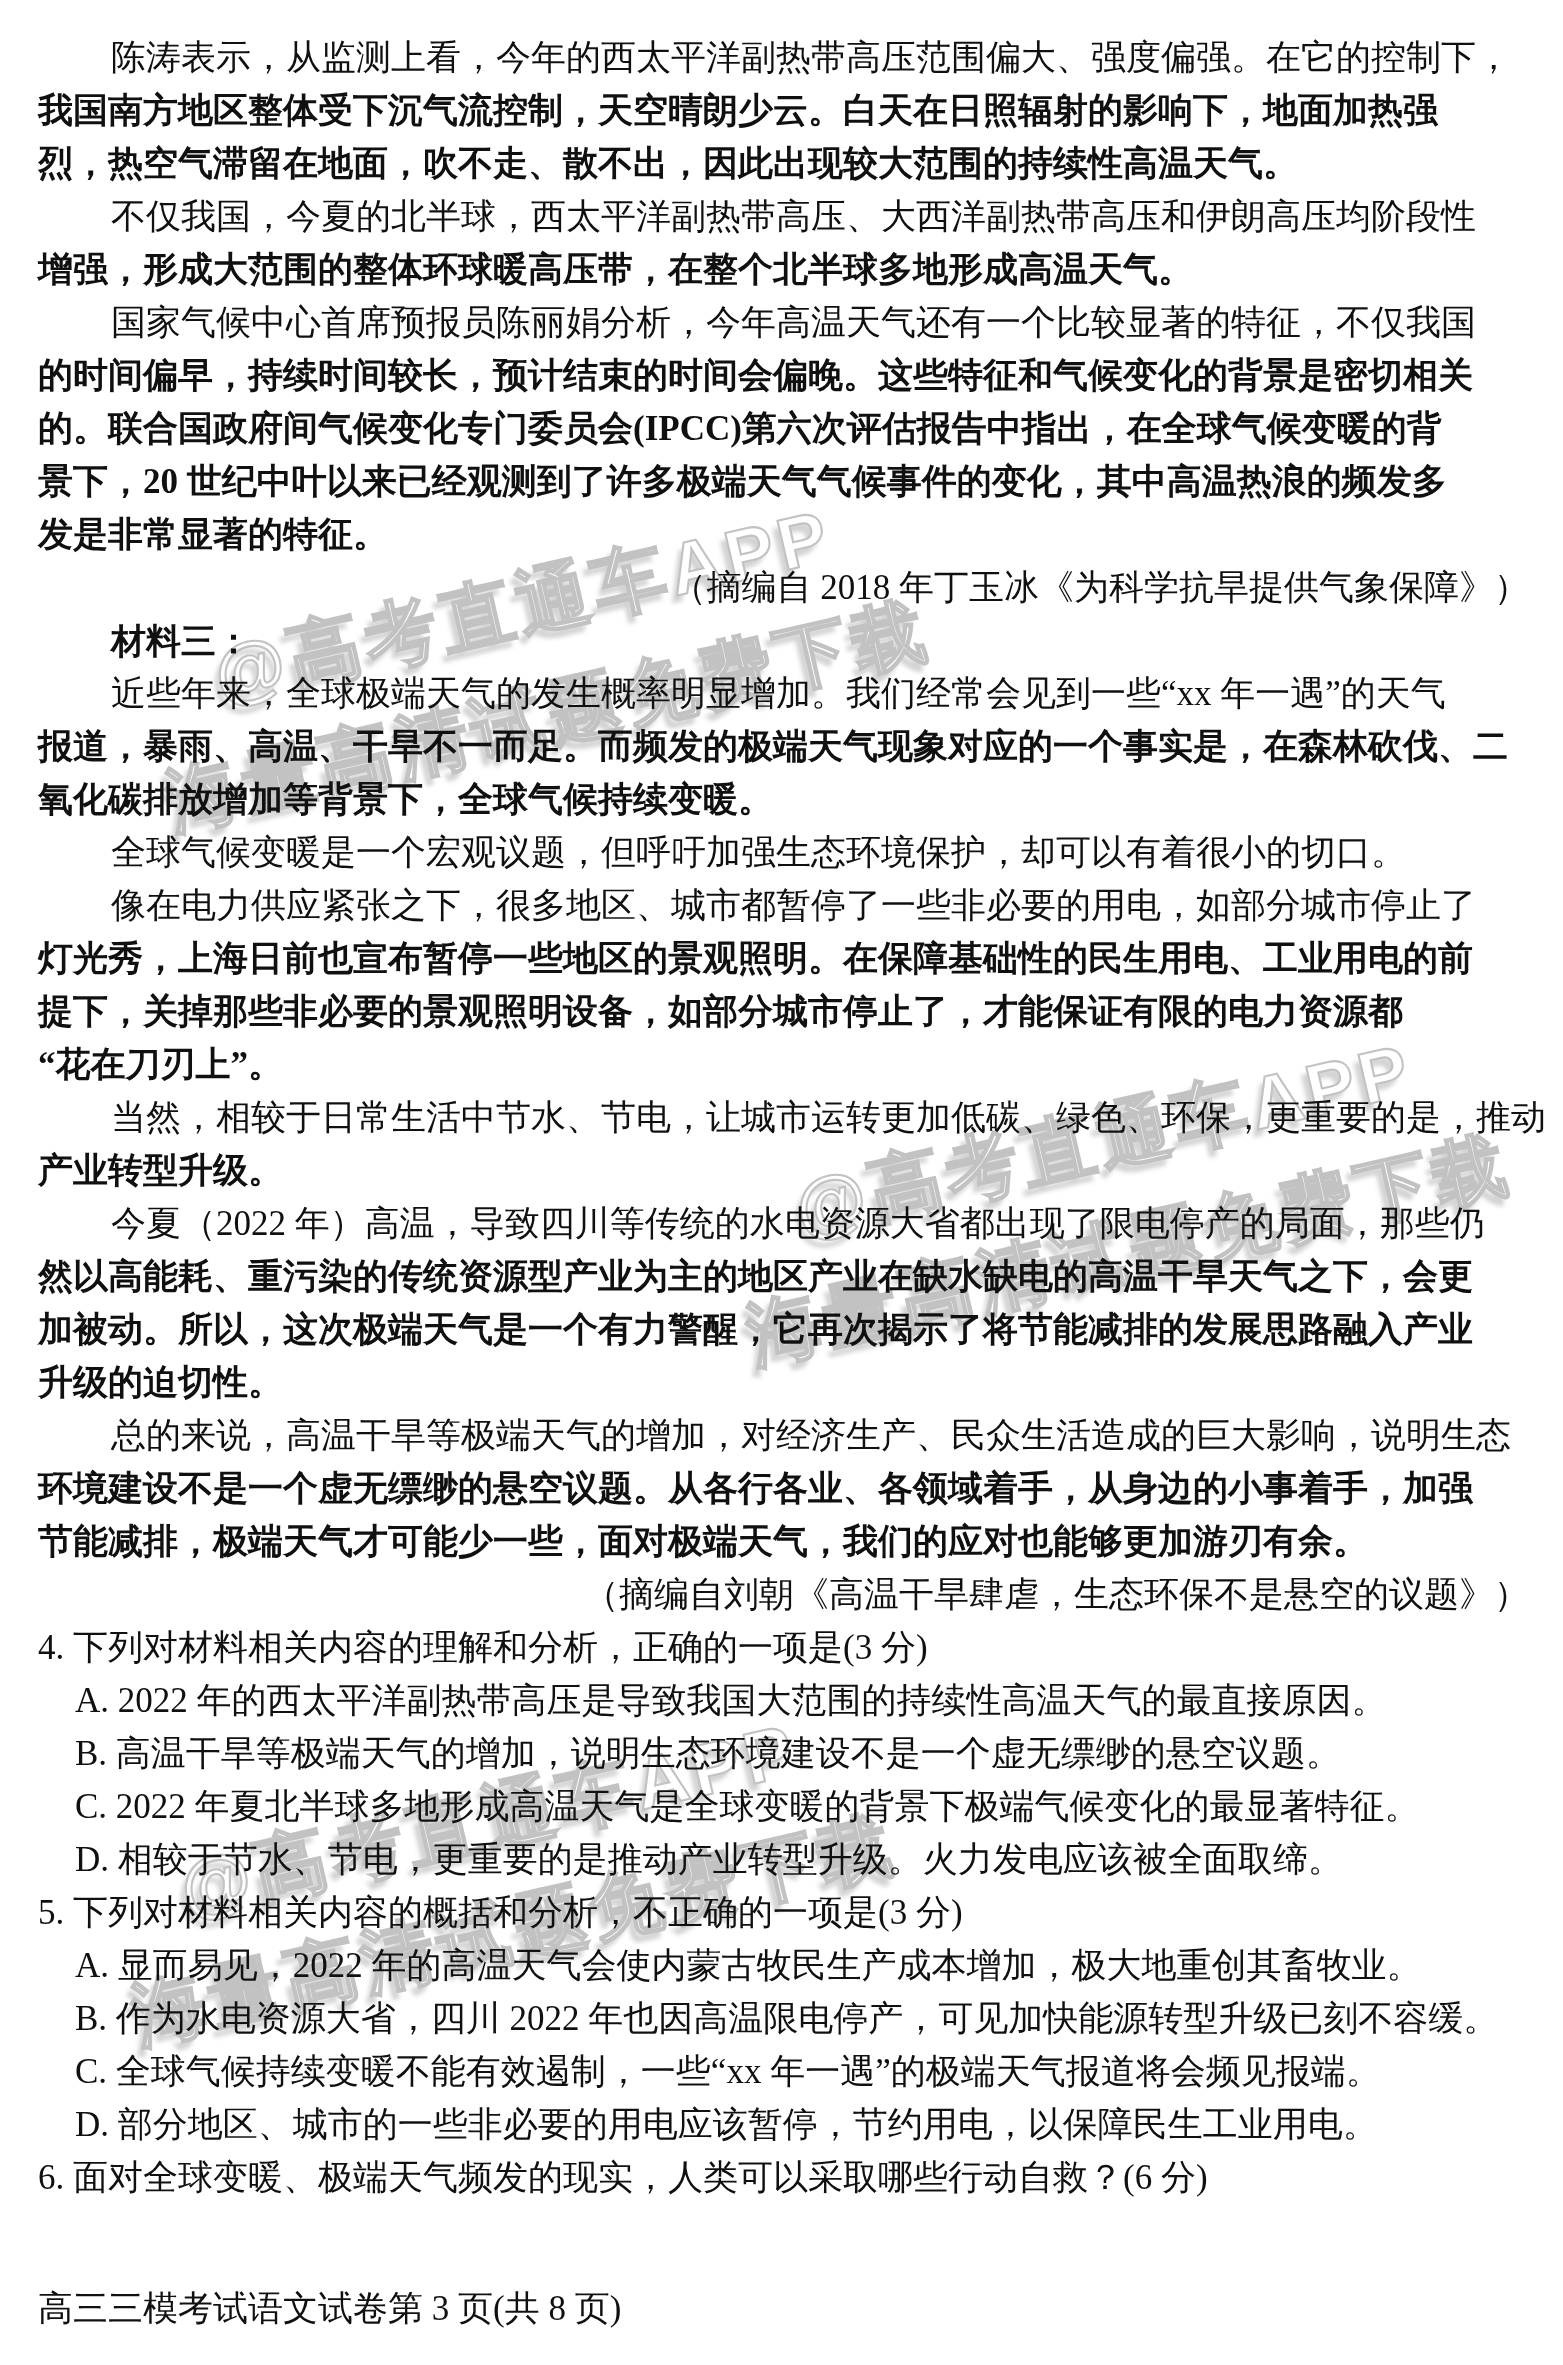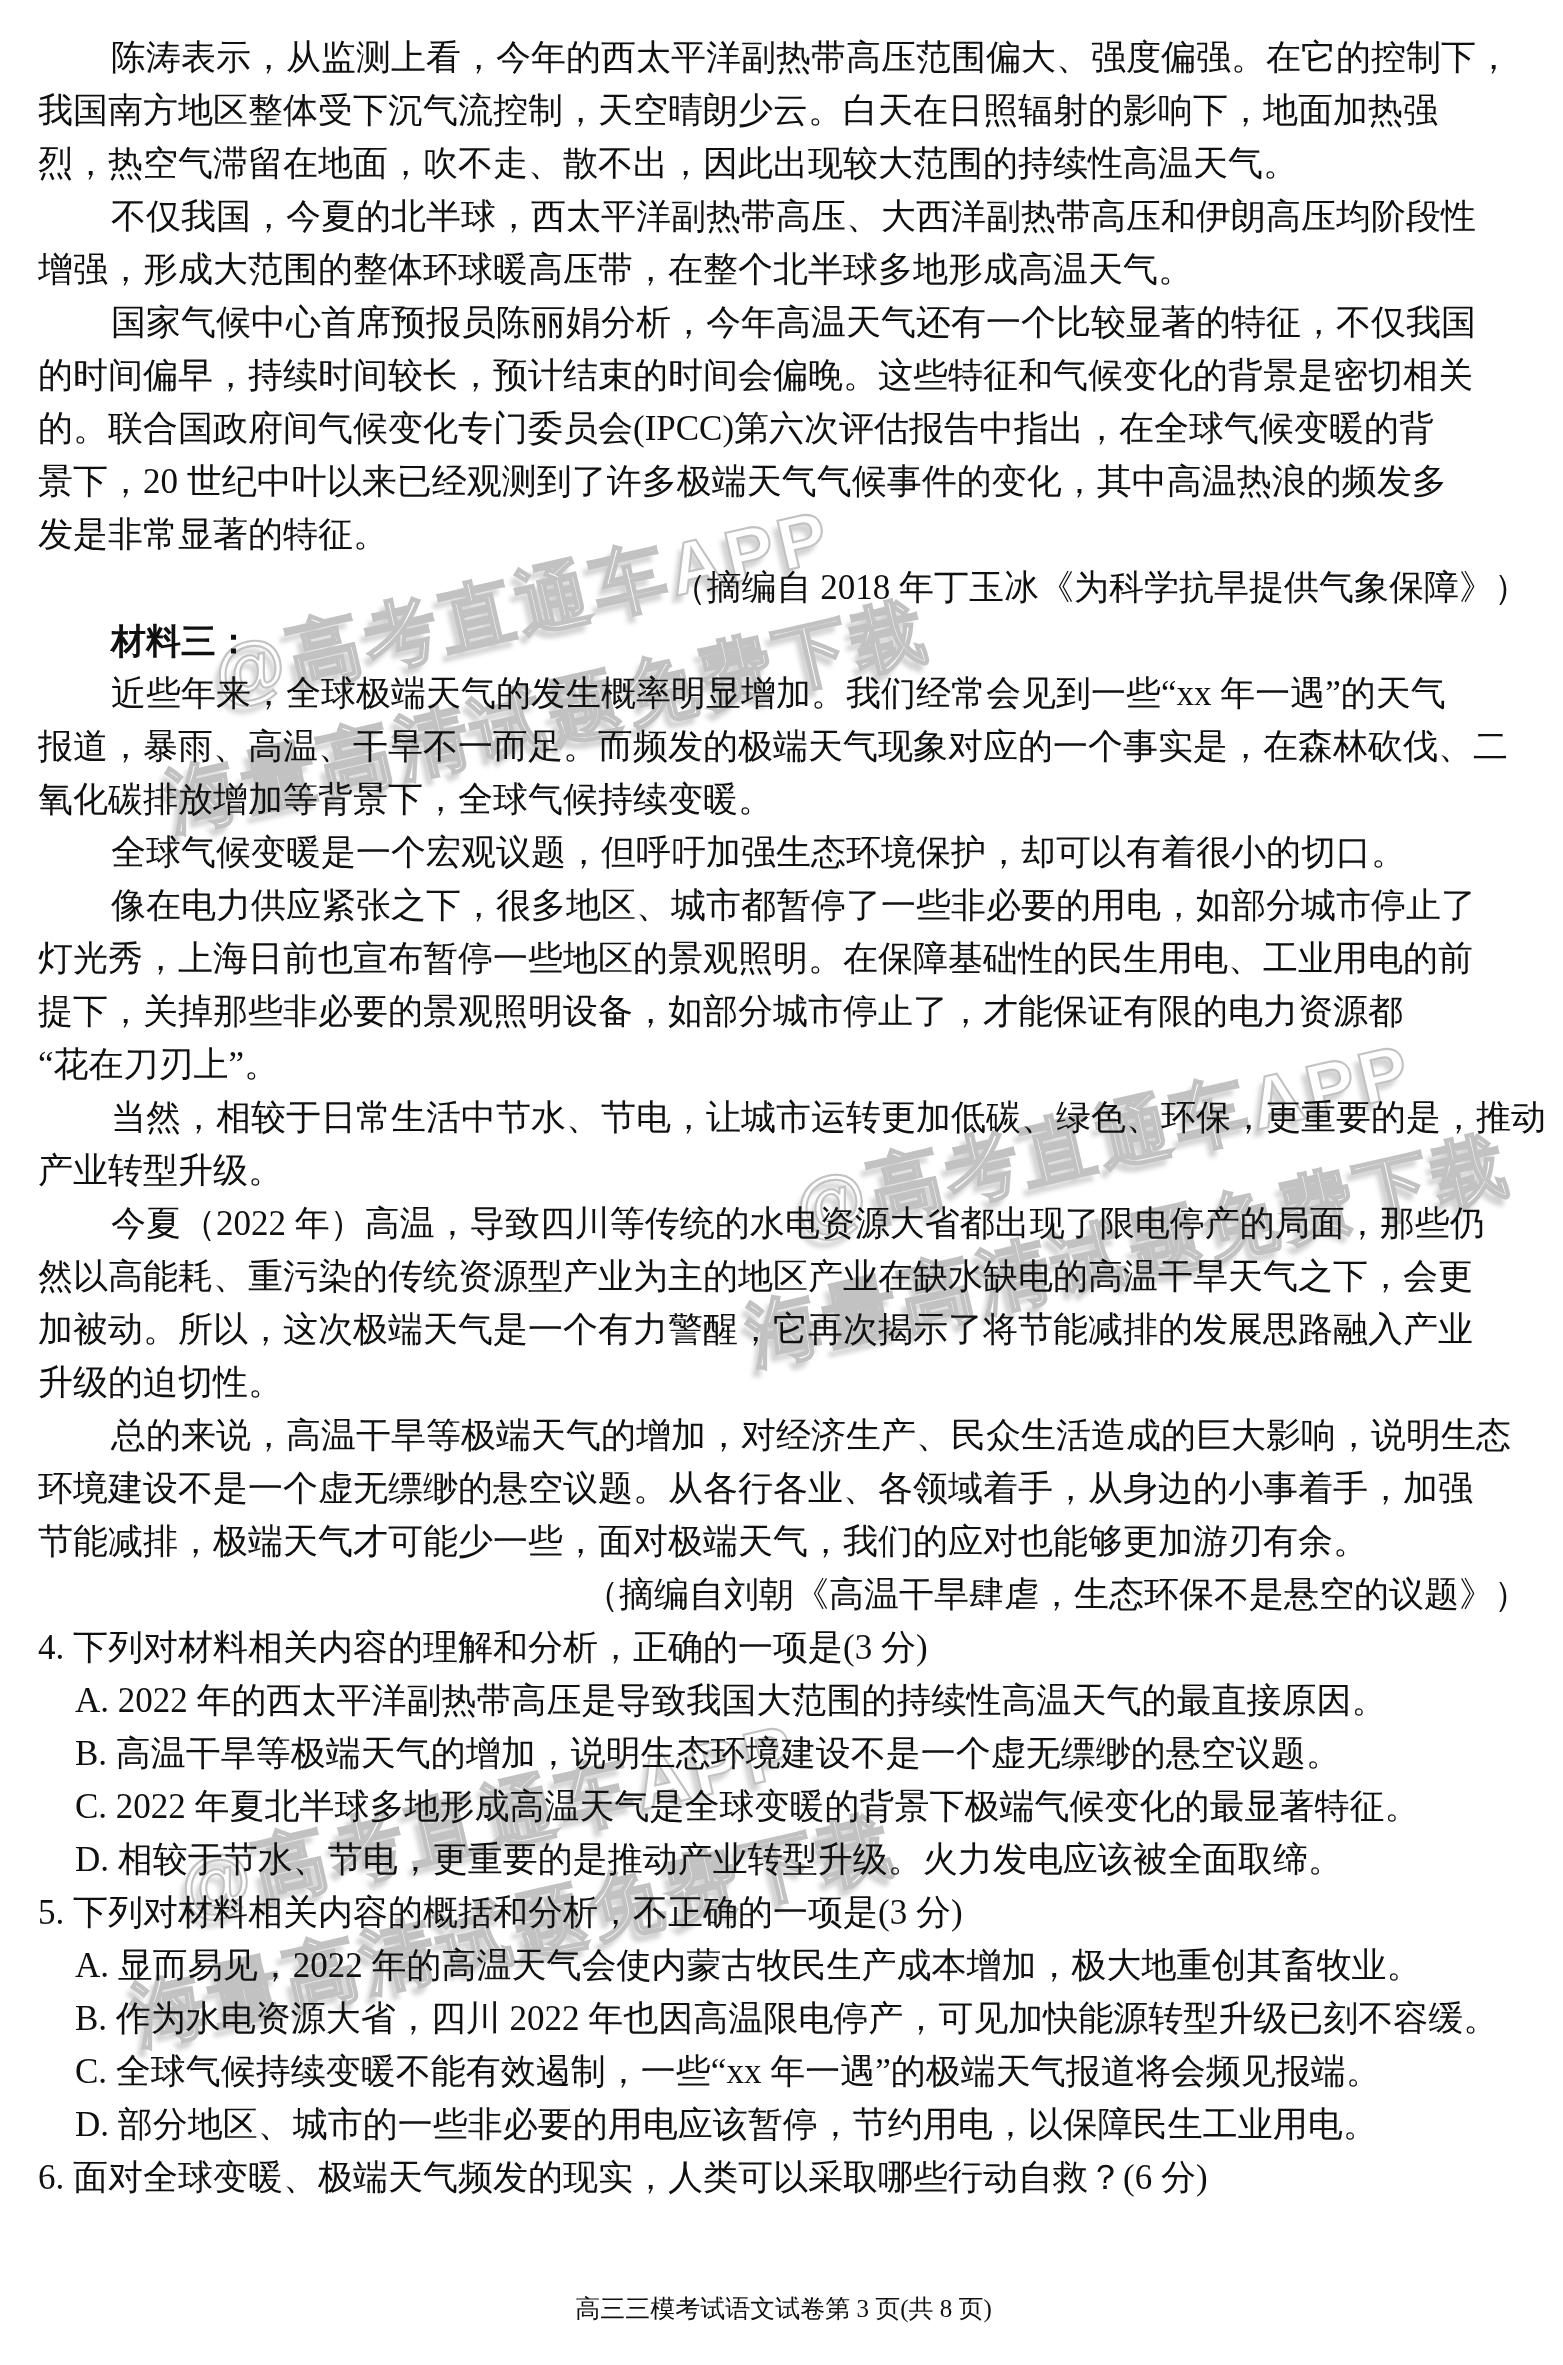--- a/index.html
+++ b/index.html
@@ -21,35 +21,34 @@
     width: 1491px;
     z-index: 2;
   }
   .line {
     height: 53px;
     line-height: 53px;
     font-size: 35px;
     white-space: nowrap;
   }
   .para-start { padding-left: 73px; }
-  .para-cont  { padding-left: 0; }
+  .para-cont  { padding-left: 0; font-weight: bold; }
   .question   { padding-left: 0; }
   .option     { padding-left: 37px; font-family: Liberation Serif, serif; }
   .heading {
     padding-left: 73px;
     font-weight: 700;
     font-family: "Liberation Sans", "DejaVu Sans", sans-serif;
   }
   .cite { text-align: right; }
   .footer {
     position: absolute;
     left: 38px; top: 2282px;
     width: 1491px;
-    text-align: center;
-    font-size: 25px;
+    font-size: 35px;
     line-height: 53px;
     z-index: 2;
     white-space: nowrap;
   }
   .wm {
     position: absolute;
     z-index: 1;
     font-family: "Liberation Sans", "DejaVu Sans", sans-serif;
     font-weight: 700;
     font-size: 73px;

